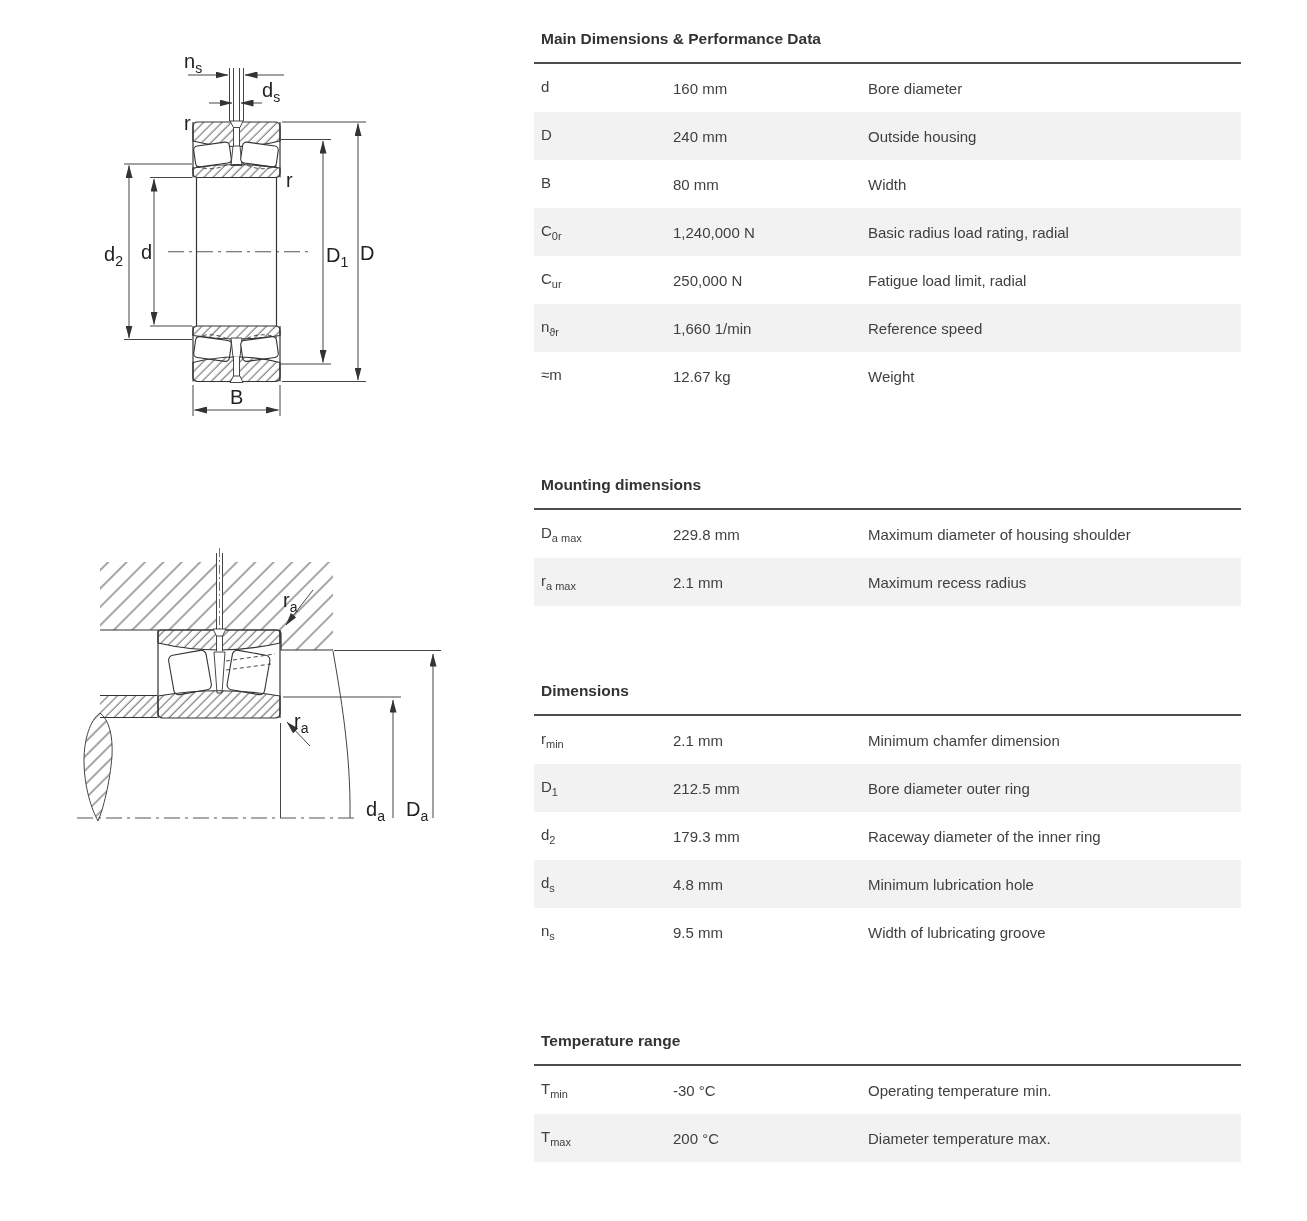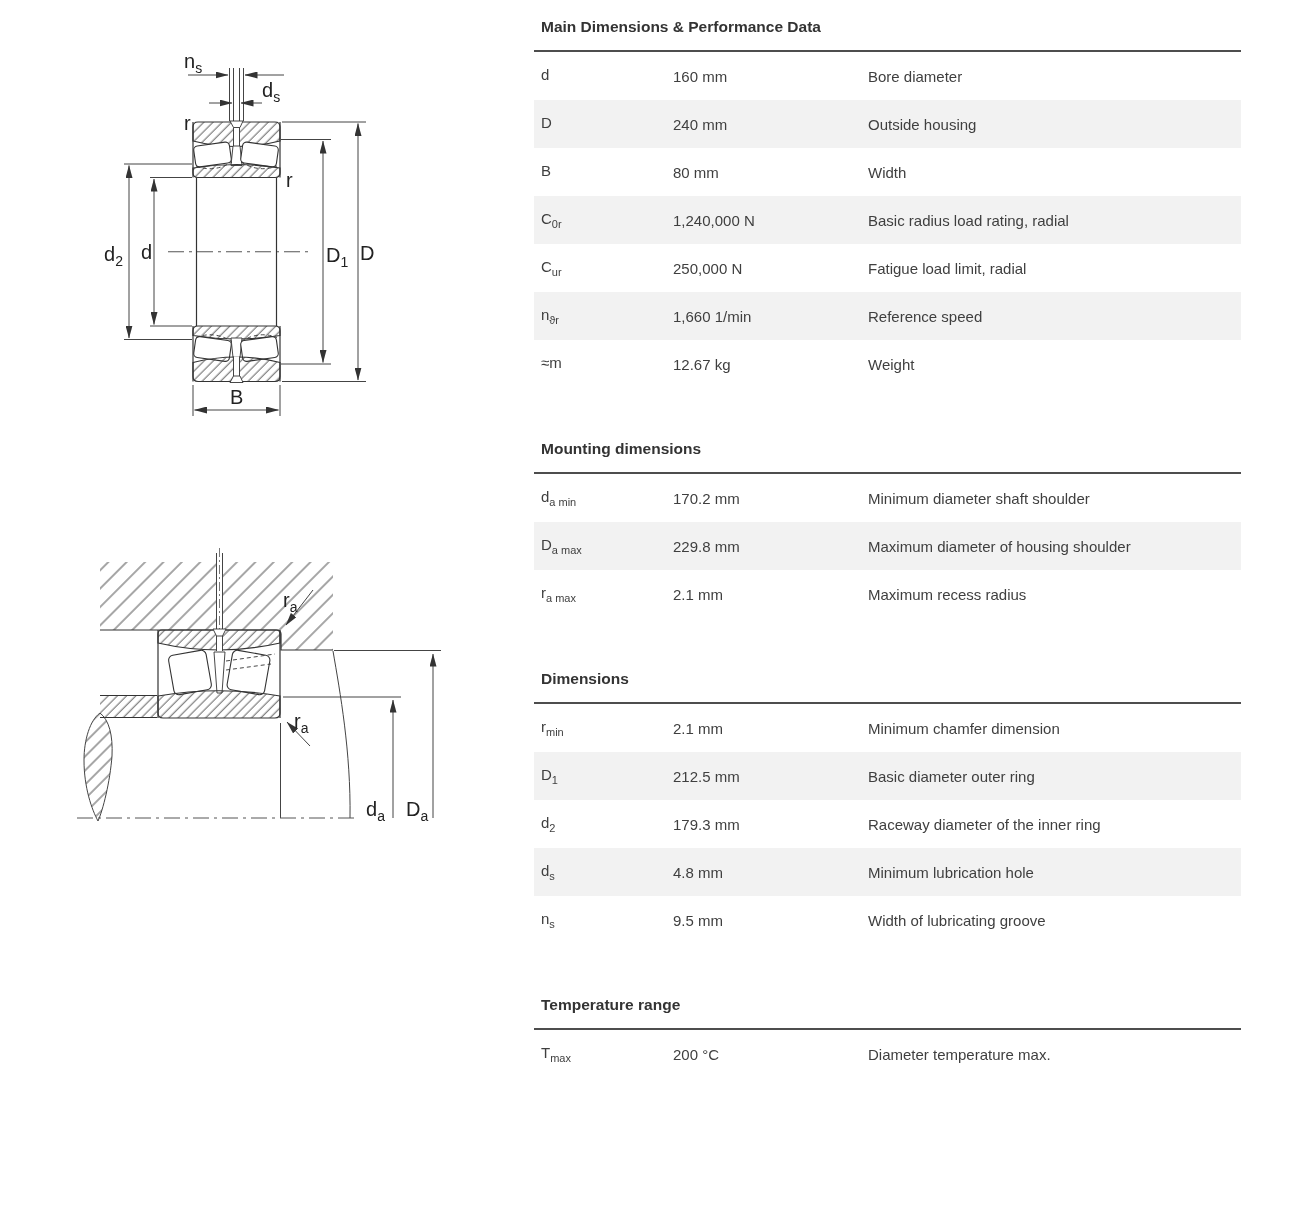--- a/index.html
+++ b/index.html
@@ -1,22 +1,22 @@
 <!DOCTYPE html>
 <html><head>
 <meta charset="utf-8">
 <style>
   html,body { margin:0; padding:0; }
   body {
     width:1307px; height:1221px; position:relative; overflow:hidden;
     background:#ffffff; font-family:"Liberation Sans", sans-serif;
   }
   
-  .right { position:absolute; left:534px; top:0; width:707px; padding-top:16px; }
-  .sec { margin-top:50px; }
+  .right { position:absolute; left:534px; top:12px; width:707px; padding-top:16px; }
+  .sec { margin-top:74px; }
   .sec.first { margin-top:0; }
   .sec h3 { margin:0 0 12px 7px; font-size:15.5px; line-height:22px; font-weight:bold; color:#333333; }
   .rule { height:2px; background:#4d4d4d; }
   .rows .row:nth-child(even) { background:#f2f2f2; }
   .row {
     display:grid; grid-template-columns:132px 195px auto;
     height:48px; align-items:center; padding-left:7px; box-sizing:border-box;
     font-size:15px; color:#3f3f3f;
   }
   .row sub { font-size:11px; }
@@ -233,25 +233,20 @@
         <div class="c desc">Weight</div>
       </div>
     </div>
   </section>
 
   <section class="sec">
     <h3>Mounting dimensions</h3>
     <div class="rule"></div>
     <div class="rows">
       <div class="row">
-        <div class="c sym"><span>d</span><sub>a min</sub></div>
-        <div class="c val">170.2 mm</div>
-        <div class="c desc">Minimum diameter shaft shoulder</div>
-      </div>
-      <div class="row">
         <div class="c sym"><span>D</span><sub>a max</sub></div>
         <div class="c val">229.8 mm</div>
         <div class="c desc">Maximum diameter of housing shoulder</div>
       </div>
       <div class="row">
         <div class="c sym"><span>r</span><sub>a max</sub></div>
         <div class="c val">2.1 mm</div>
         <div class="c desc">Maximum recess radius</div>
       </div>
     </div>
@@ -262,21 +257,21 @@
     <div class="rule"></div>
     <div class="rows">
       <div class="row">
         <div class="c sym"><span>r</span><sub>min</sub></div>
         <div class="c val">2.1 mm</div>
         <div class="c desc">Minimum chamfer dimension</div>
       </div>
       <div class="row">
         <div class="c sym"><span>D</span><sub>1</sub></div>
         <div class="c val">212.5 mm</div>
-        <div class="c desc">Basic diameter outer ring</div>
+        <div class="c desc">Bore diameter outer ring</div>
       </div>
       <div class="row">
         <div class="c sym"><span>d</span><sub>2</sub></div>
         <div class="c val">179.3 mm</div>
         <div class="c desc">Raceway diameter of the inner ring</div>
       </div>
       <div class="row">
         <div class="c sym"><span>d</span><sub>s</sub></div>
         <div class="c val">4.8 mm</div>
         <div class="c desc">Minimum lubrication hole</div>
@@ -287,20 +282,25 @@
         <div class="c desc">Width of lubricating groove</div>
       </div>
     </div>
   </section>
 
   <section class="sec">
     <h3>Temperature range</h3>
     <div class="rule"></div>
     <div class="rows">
       <div class="row">
+        <div class="c sym"><span>T</span><sub>min</sub></div>
+        <div class="c val">-30 °C</div>
+        <div class="c desc">Operating temperature min.</div>
+      </div>
+      <div class="row">
         <div class="c sym"><span>T</span><sub>max</sub></div>
         <div class="c val">200 °C</div>
         <div class="c desc">Diameter temperature max.</div>
       </div>
     </div>
   </section>
 
 </div>
 
 </body></html>

